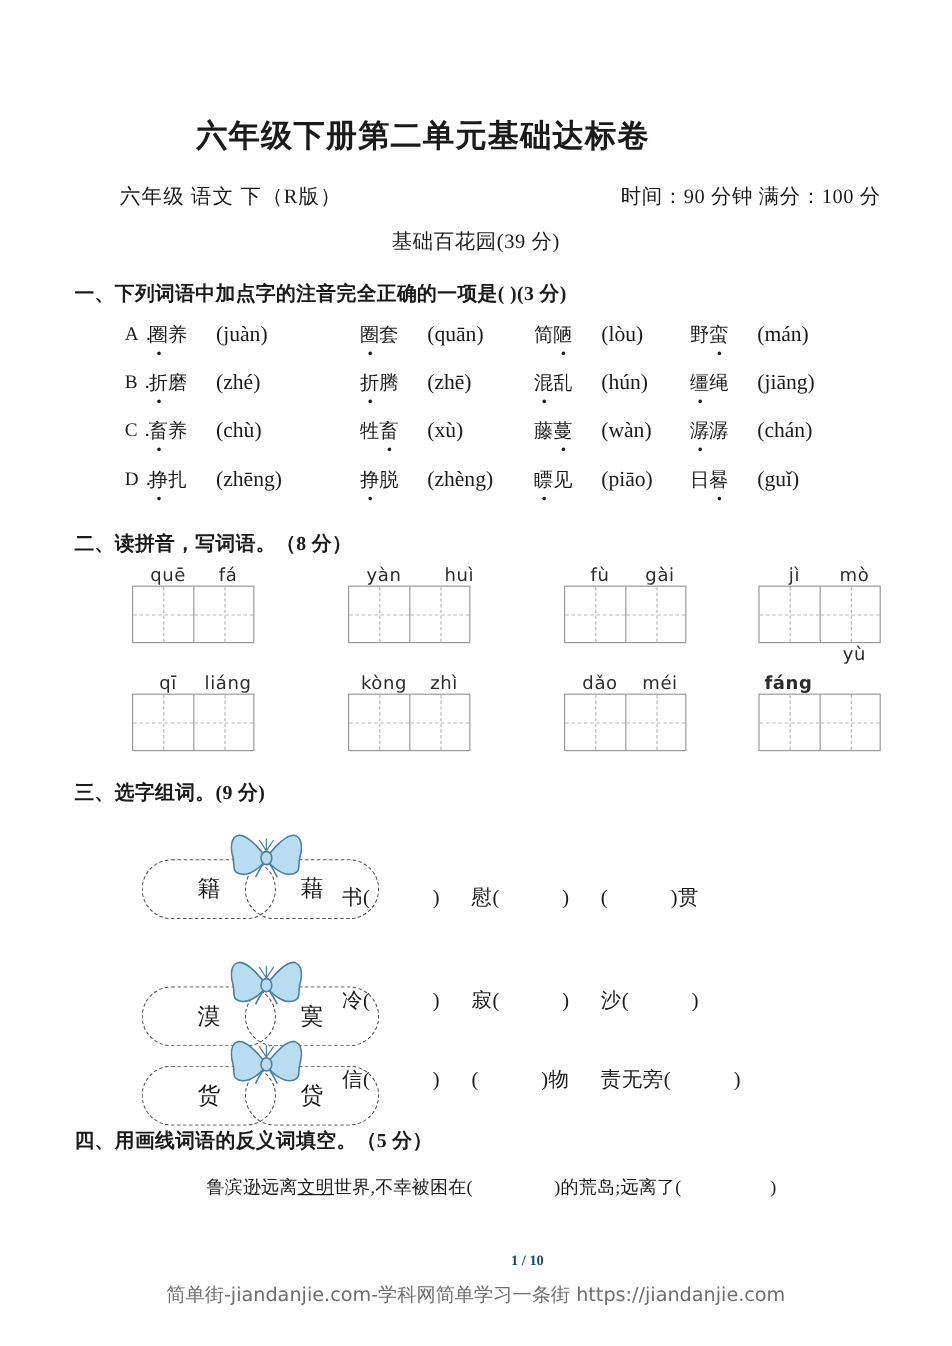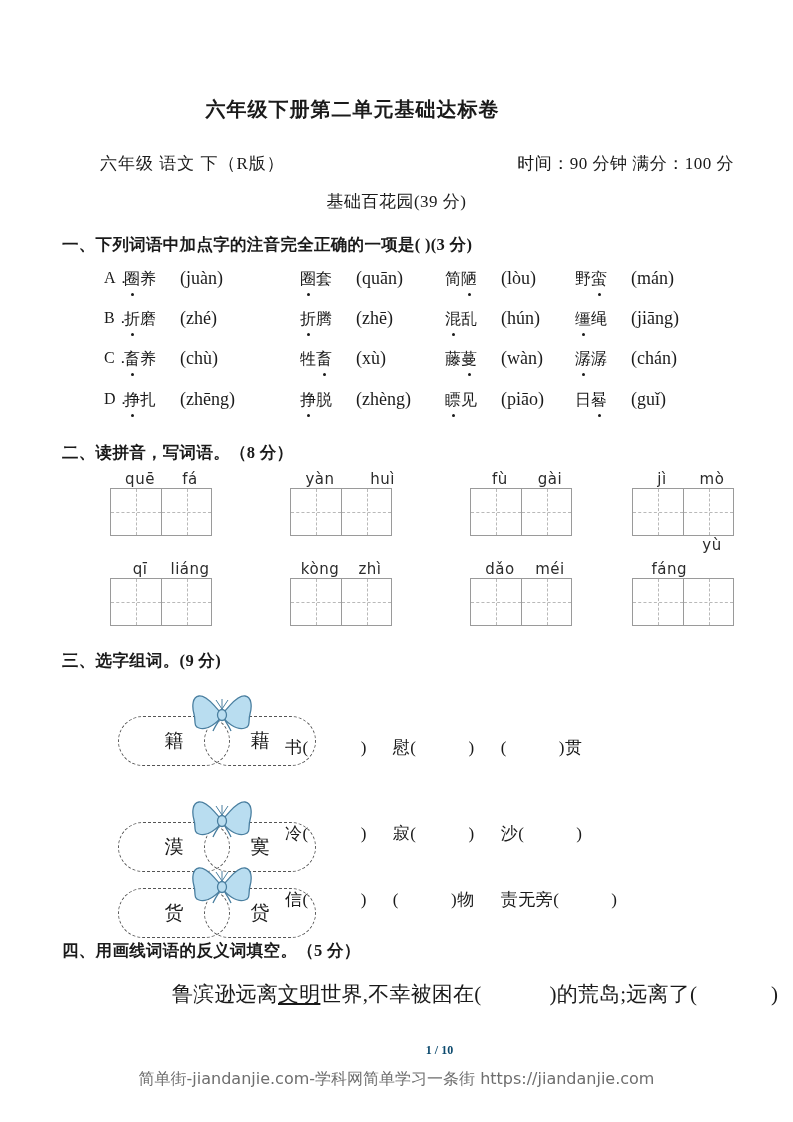--- a/index.html
+++ b/index.html
@@ -21,21 +21,21 @@
     height: 1122px;
   }
 
   
   .doc-title {
     position: absolute;
     top: 96px;
     left: 0;
     width: 705px;
     text-align: center;
-    font-size: 20px;
+    font-size: 26px;
     font-weight: bold;
     letter-spacing: 1px;
   }
   .meta-row {
     position: absolute;
     top: 152px;
     left: 100px;
     width: 640px;
     display: flex;
     justify-content: space-between;
@@ -179,21 +179,21 @@
     letter-spacing: 0.5px;
   }
   .blanks .gap { display: inline-block; width: 52px; }
   .blanks .sep { display: inline-block; width: 26px; }
 
   
   .q4-sentence {
     position: absolute;
     left: 172px;
     top: 980px;
-    font-size: 21px;
+    font-size: 15px;
     white-space: nowrap;
     letter-spacing: 0.2px;
   }
   .q4-sentence .ul { text-decoration: underline; }
   .q4-sentence .gap { display: inline-block; width: 68px; }
   .q4-sentence .gap2 { display: inline-block; width: 74px; }
 
   
   .page-num {
     position: absolute;
@@ -277,21 +277,21 @@
       <div class="grid2" style="left: 290px; top: 578px;">
         <div class="cell"></div>
         <div class="cell"></div>
       </div>
       <div class="py-label" style="left: 475px; top: 560px; width: 50px; text-align: center;">dǎo</div>
       <div class="py-label" style="left: 525px; top: 560px; width: 50px; text-align: center;">méi</div>
       <div class="grid2" style="left: 470px; top: 578px;">
         <div class="cell"></div>
         <div class="cell"></div>
       </div>
-      <div class="py-label" style="left: 637px; top: 560px; width: 50px; text-align: right;">fáng</div>
+      <div class="py-label" style="left: 637px; top: 560px; width: 50px; text-align: left; font-weight: bold;">fáng</div>
       <div class="py-label" style="left: 687px; top: 536px; width: 50px; text-align: center;">yù</div>
       <div class="grid2" style="left: 632px; top: 578px;">
         <div class="cell"></div>
         <div class="cell"></div>
       </div>
     </div>
 
   <div class="q-head" style="top:650px;">三、选字组词。(9 分)</div>
   <div id="q3-rows">
       <div class="choice-group" style="left: 118px; top: 706px;">

